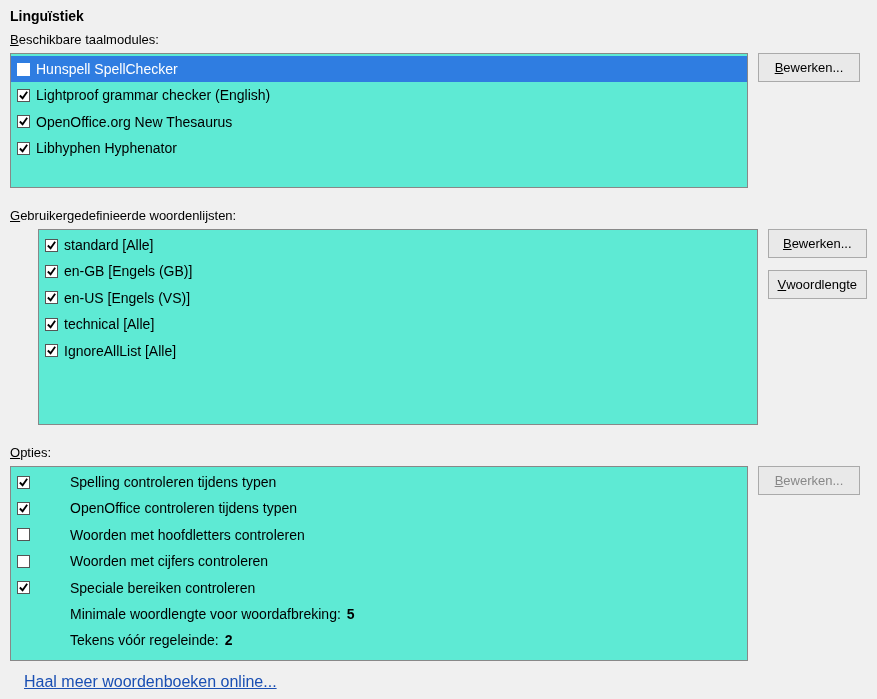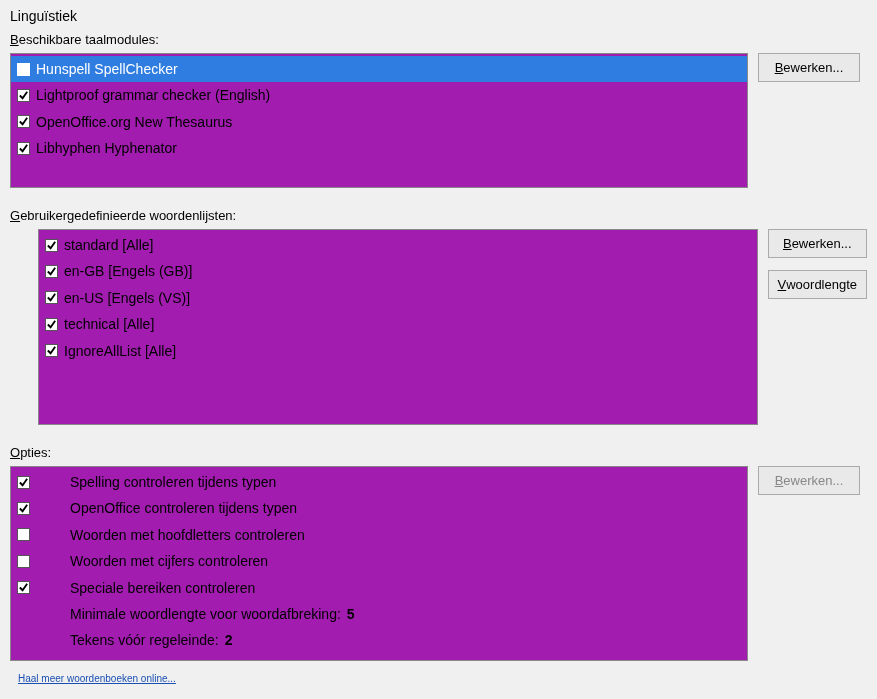--- a/index.html
+++ b/index.html
@@ -5,37 +5,37 @@
     * { box-sizing: border-box; margin: 0; padding: 0; }
     body {
       font-family: "Segoe UI", Tahoma, sans-serif;
       font-size: 13px;
       color: #000;
       background: #f0f0f0;
       padding: 8px 10px;
       width: 877px;
     }
     .section-title {
-      font-weight: normal;
+      font-weight: bold;
       font-size: 14px;
       margin-bottom: 8px;
     }
     .field-label {
       font-size: 13px;
       margin: 8px 0 4px 0;
     }
     .accel { text-decoration: underline; }
     .panel-row {
       display: flex;
       align-items: flex-start;
       gap: 10px;
       margin-bottom: 6px;
     }
     .listbox {
-      background: #a21caf;
+      background: #5eead4;
       border: 1px solid #888;
       overflow-y: auto;
       width: 738px;
       padding: 2px 0;
     }
     .listbox.modules { height: 135px; margin-top: 2px; }
     .listbox.dicts   { height: 196px; margin-top: 2px; margin-left: 28px; }
     .listbox.options { height: 195px; margin-top: 2px; }
     .list-item {
       display: flex;
@@ -78,24 +78,24 @@
       padding: 6px 4px;
       background: #e9e9e9;
       border: 1px solid #aaa;
       cursor: default;
     }
     button.winbtn:disabled { color: #888; }
 
     a.link {
       color: #1a4fb3;
       text-decoration: underline;
-      font-size: 10px;
+      font-size: 16px;
       display: inline-block;
       margin-top: 6px;
-      margin-left: 8px;
+      margin-left: 14px;
     }
     .spacer6 { height: 6px; }
   </style>
 </head>
 <body>
 
 
 
 <div class="section-title">Linguïstiek</div>
 

